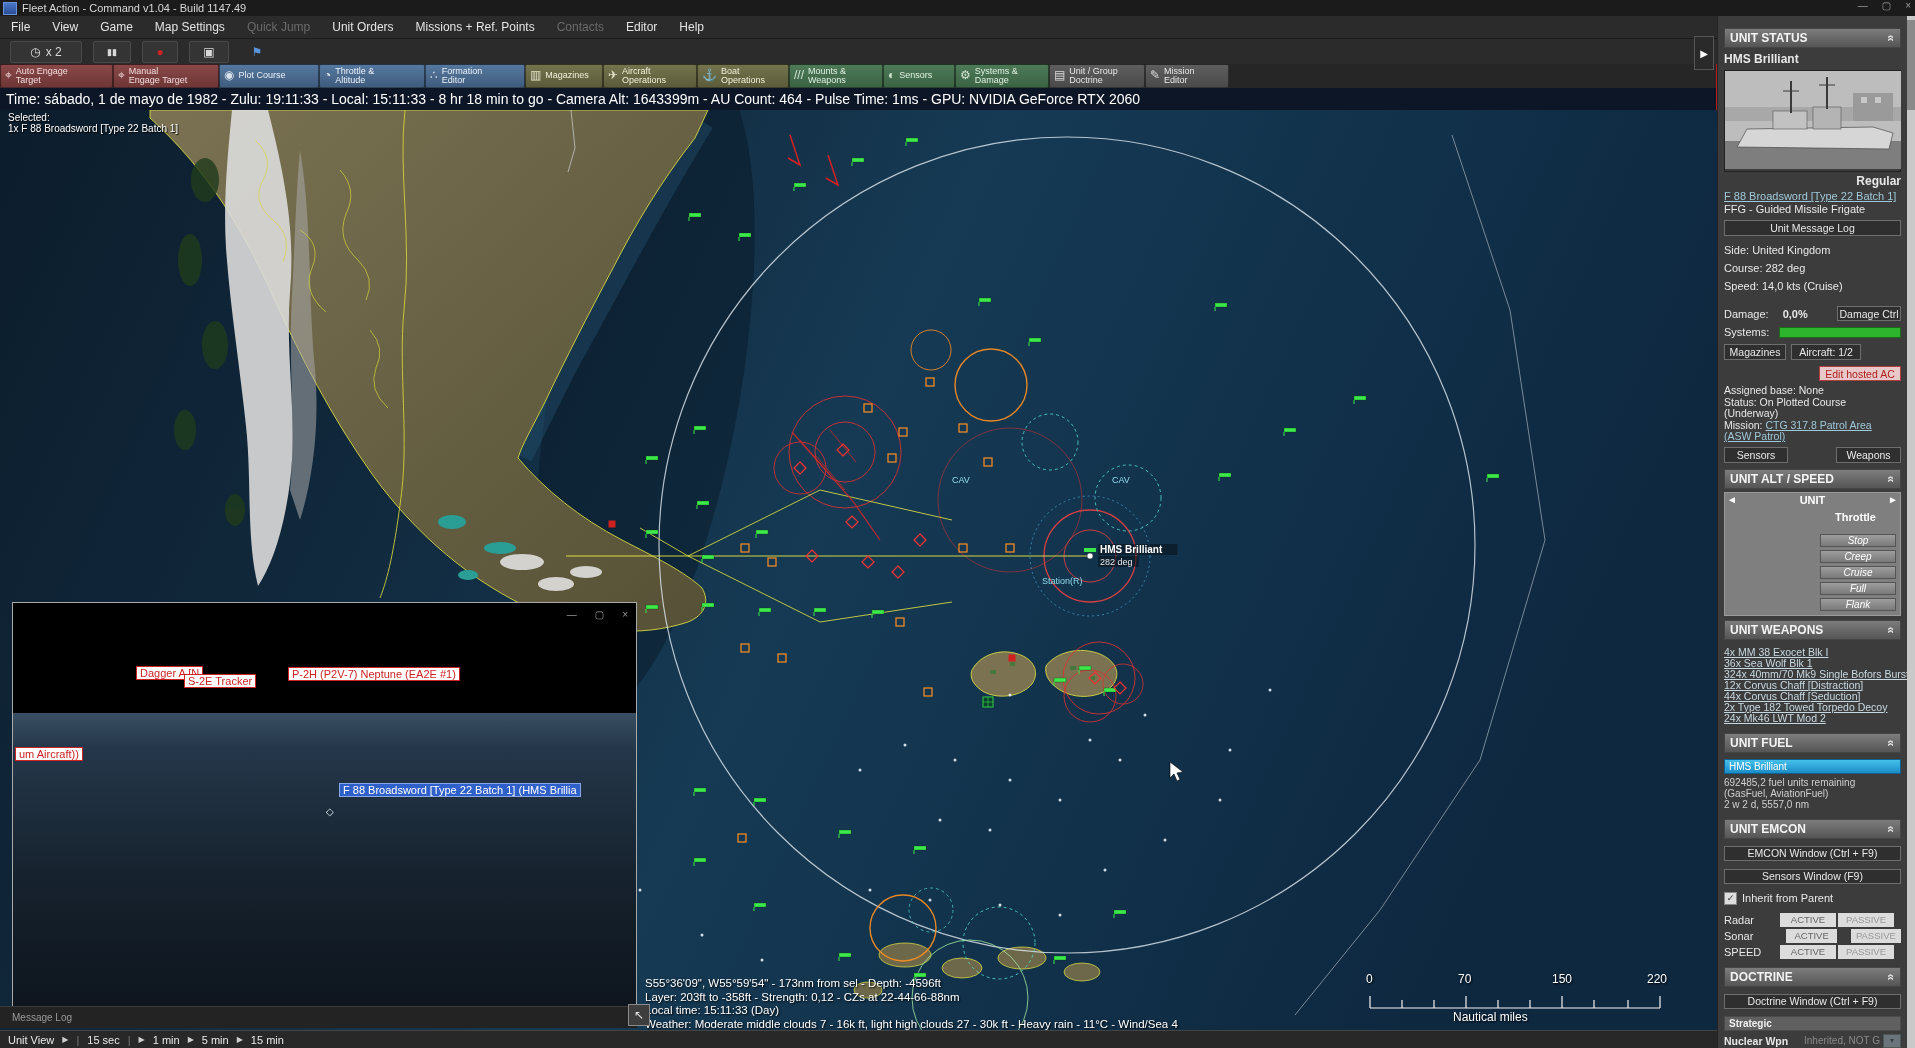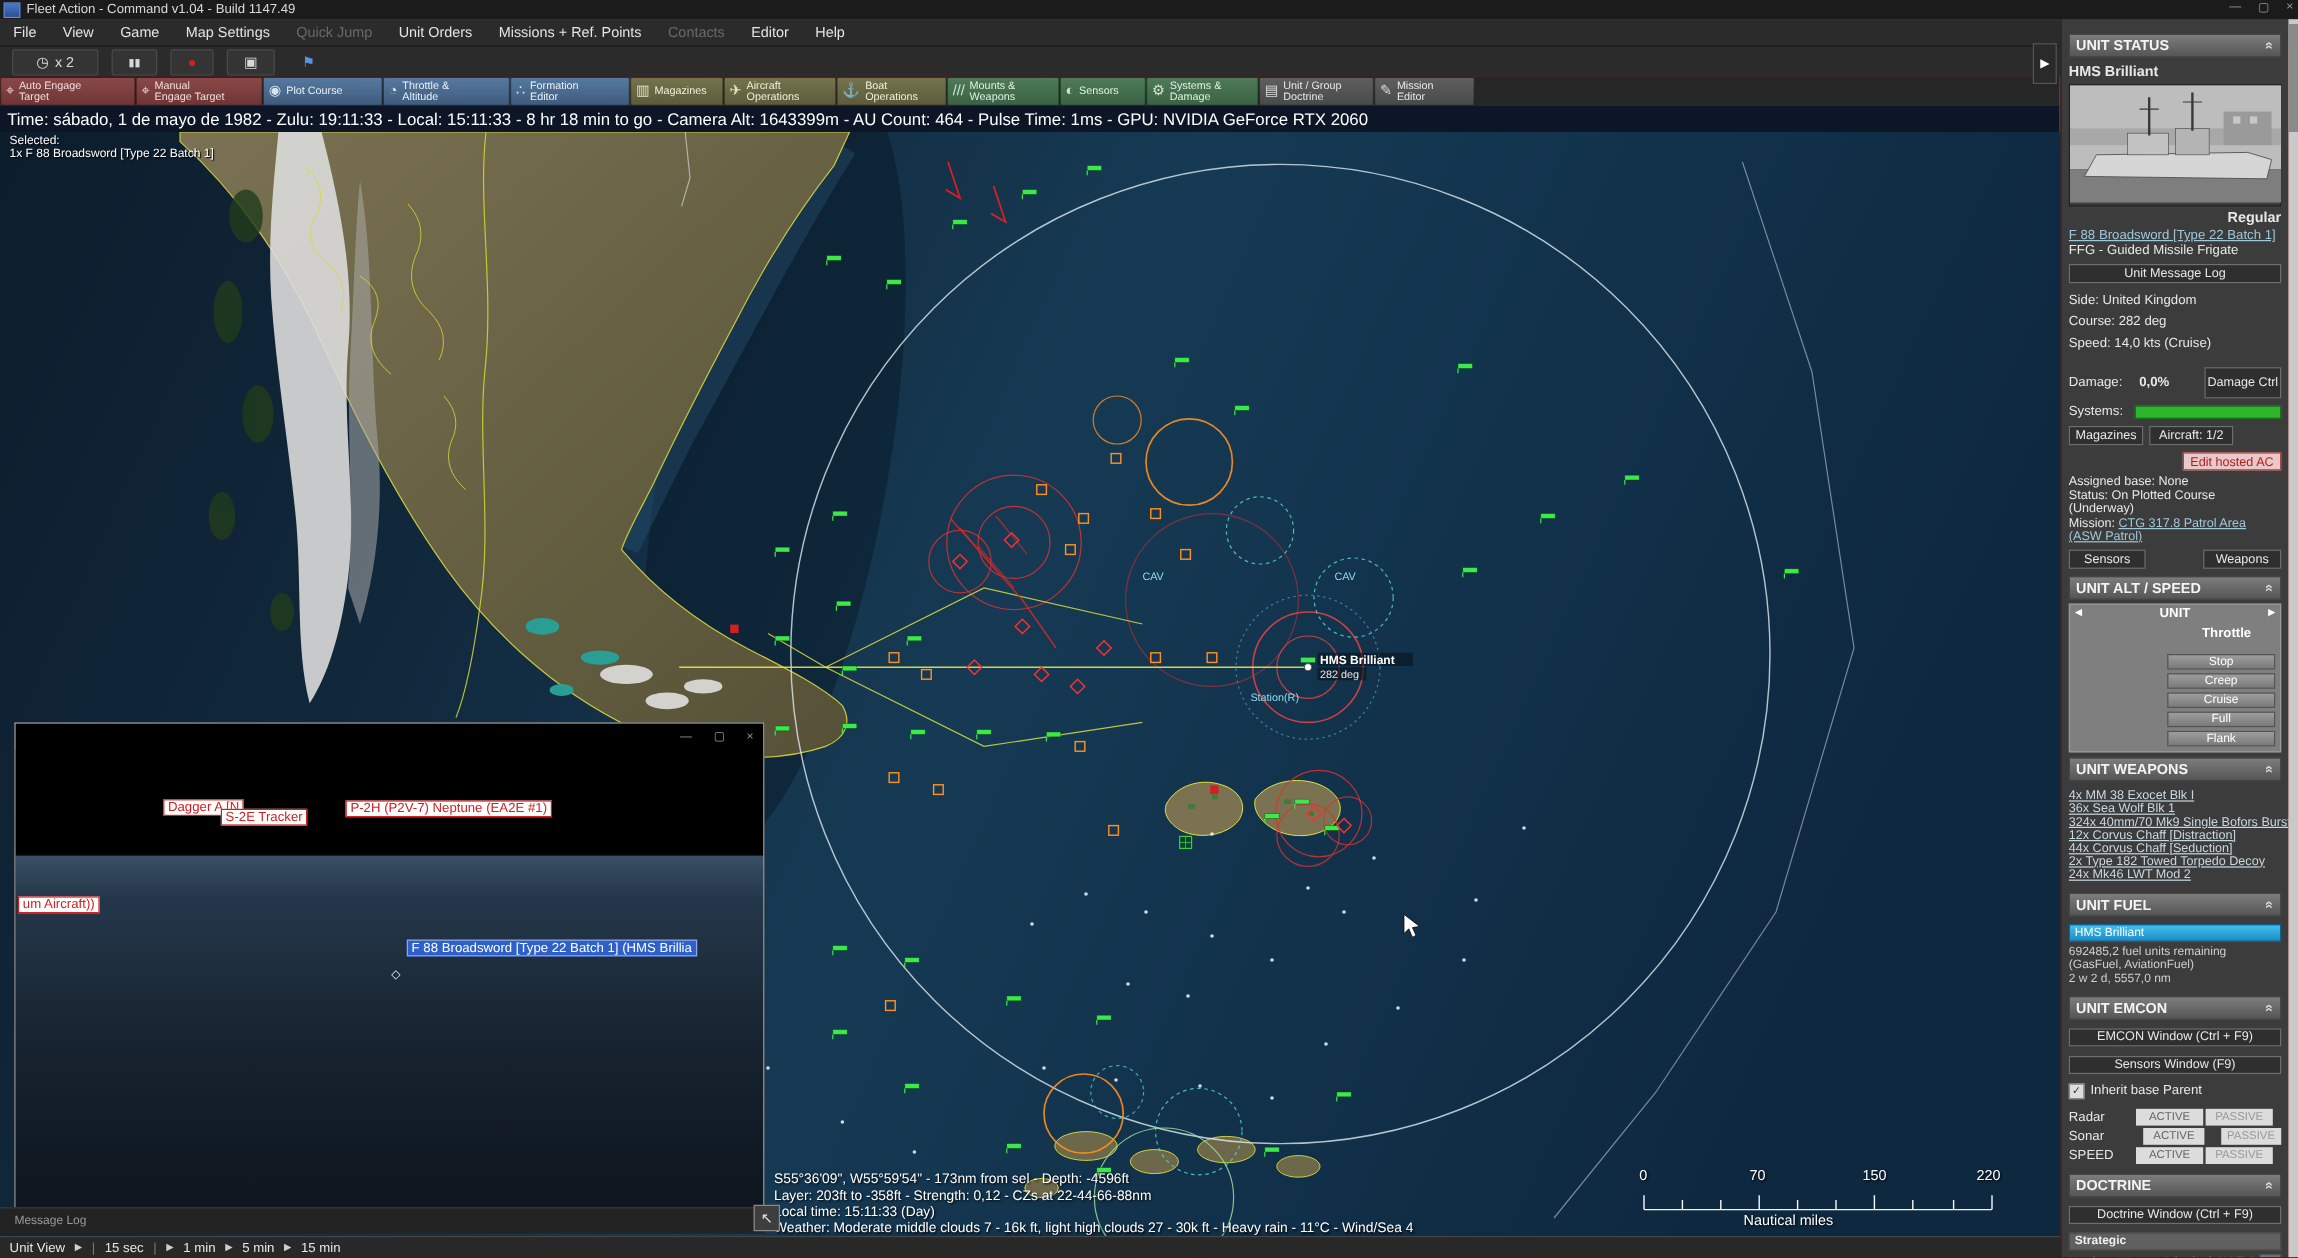--- a/index.html
+++ b/index.html
@@ -69,23 +69,23 @@
   .sechdr{height:18px;background:linear-gradient(#7d7d7d,#555);border:1px solid #454545;
           display:flex;align-items:center;justify-content:space-between;padding:0 5px;
           font-weight:bold;font-size:12px;color:#f4f4f4;}
   .chev{display:inline-block;transform:rotate(90deg);font-size:12px;color:#ddd;}
   .pbtn{background:#2f2f2f;border:1px solid #6e6e6e;color:#e8e8e8;text-align:center;font-size:10.5px;
         display:flex;align-items:center;justify-content:center;box-sizing:border-box;}
   #photo{margin-top:4px;height:100px;border:1px solid #222;}
   .link{color:#9fc8d8;text-decoration:underline;}
   #sysbar{width:120px;height:9px;background:#2db52d;border:1px solid #1a6a1a;}
   #althox{margin-top:3px;background:#7f7f7f;border:1px solid #9a9a9a;height:122px;position:relative;}
-  .altbtn{position:absolute;right:4px;width:90px;height:13px;background:linear-gradient(#9d9d9d,#7a7a7a);
+  .altbtn{position:absolute;right:4px;width:76px;height:13px;background:linear-gradient(#9d9d9d,#7a7a7a);
           border:1px solid #555;color:#fff;font-size:10px;display:flex;align-items:center;
-          justify-content:center;box-sizing:border-box;}
+          justify-content:center;box-sizing:border-box;font-style:italic;}
   .wlink{color:#c8d8e0;text-decoration:underline;font-size:10.5px;line-height:11px;white-space:nowrap;}
   #fuelsel{margin-top:6px;height:13px;background:linear-gradient(#45c0ea,#1a8cc8);border:1px solid #0f5f8f;
            color:#fff;font-size:10px;display:flex;align-items:center;padding-left:4px;}
   .ecell{width:56px;height:14px;background:#dcdcdc;display:flex;align-items:center;justify-content:center;
          font-size:9.5px;}
   .subhdr{height:13px;background:#606060;border:1px solid #4a4a4a;color:#f0f0f0;font-size:10px;
           display:flex;align-items:center;padding-left:4px;font-weight:bold;}
   .ddbox{width:16px;height:12px;background:#a8b8c8;border:1px solid #677;color:#345;font-size:8px;
          display:flex;align-items:center;justify-content:center;}
   #scrollbar{position:absolute;left:1907px;top:16px;width:8px;height:1032px;background:#c9c9c9;z-index:11;}
@@ -664,21 +664,21 @@
     <div style="text-align:right;font-weight:bold;font-size:12px;margin-top:2px;">Regular</div>
     <div style="margin-top:2px;"><span class="link">F 88 Broadsword [Type 22 Batch 1]</span></div>
     <div style="margin-top:1px;">FFG - Guided Missile Frigate</div>
     <div class="pbtn" style="margin-top:5px;height:16px;">Unit Message Log</div>
     <div style="margin-top:8px;">Side: United Kingdom</div>
     <div style="margin-top:6px;">Course: 282 deg</div>
     <div style="margin-top:6px;">Speed: 14,0 kts (Cruise)</div>
     <div class="rowflex" style="margin-top:14px;">
       <span>Damage:</span>
       <span style="font-weight:bold;margin-left:14px;">0,0%</span>
-      <div class="pbtn" style="margin-left:auto;width:64px;height:26px;">Damage Ctrl</div>
+      <div class="pbtn" style="margin-left:auto;width:64px;height:15px;">Damage Ctrl</div>
     </div>
     <div class="rowflex" style="margin-top:5px;">
       <span>Systems:</span>
       <div id="sysbar" style="margin-left:auto;"></div>
     </div>
     <div class="rowflex" style="margin-top:6px;gap:5px;">
       <div class="pbtn" style="width:62px;height:16px;">Magazines</div>
       <div class="pbtn" style="width:70px;height:16px;">Aircraft: 1/2</div>
     </div>
     <div class="rowflex" style="margin-top:6px;justify-content:flex-end;">
@@ -741,21 +741,21 @@
     <div class="sechdr" style="margin-top:9px;">
       <span>UNIT EMCON</span>
         <span class="chev">«</span>
     </div>
     <div class="pbtn" style="margin-top:7px;height:15px;">EMCON Window (Ctrl + F9)</div>
     <div class="pbtn" style="margin-top:8px;height:15px;">Sensors Window (F9)</div>
     <div class="rowflex" style="margin-top:8px;gap:5px;">
       <div style="width:11px;height:11px;background:#ddd;border:1px solid #888;color:#333;font-size:9px;display:flex;align-items:center;justify-content:center;">
         <span>✓</span>
         </div>
-      <span>Inherit base Parent</span>
+      <span>Inherit from Parent</span>
     </div>
     <div style="margin-top:8px;">
       <div class="rowflex" style="margin-top:2px;gap:2px;">
         <span style="width:54px;">Radar</span>
         <div class="ecell" style="color:#666;">ACTIVE</div>
         <div class="ecell" style="color:#999;">PASSIVE</div>
       </div>
       <div class="rowflex" style="margin-top:2px;gap:14px;">
         <span style="width:54px;">Sonar</span>
         <div class="ecell" style="color:#666;">ACTIVE</div>

